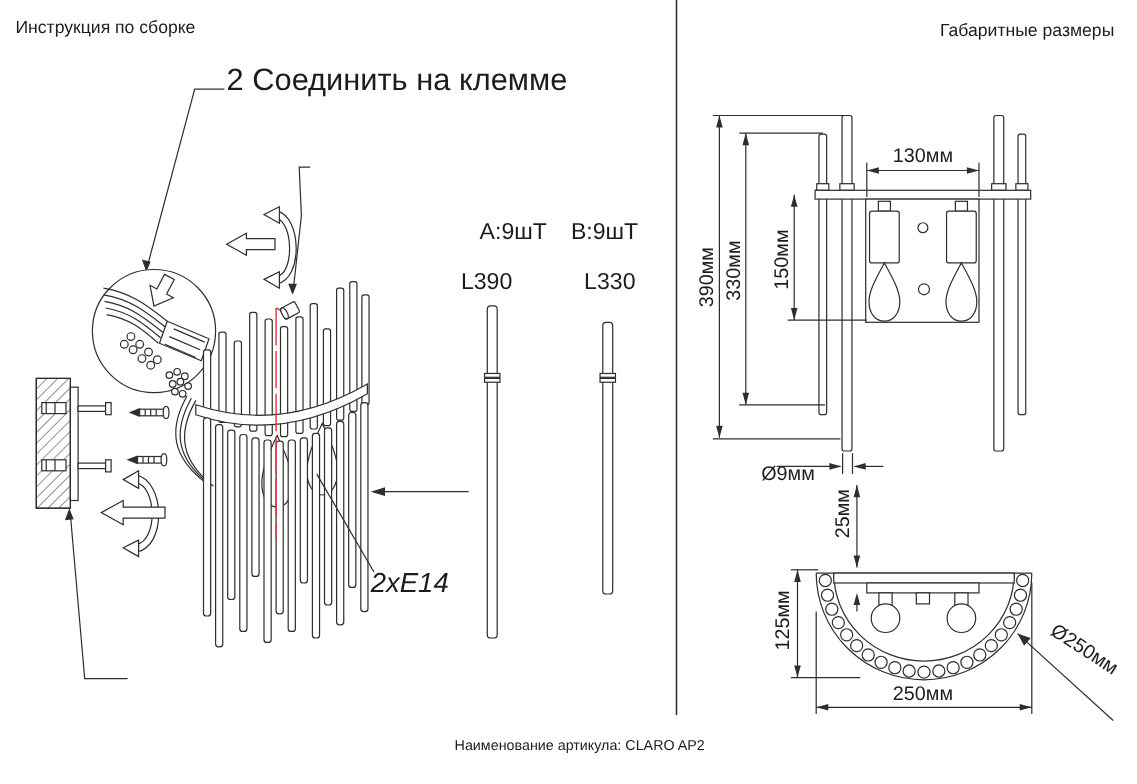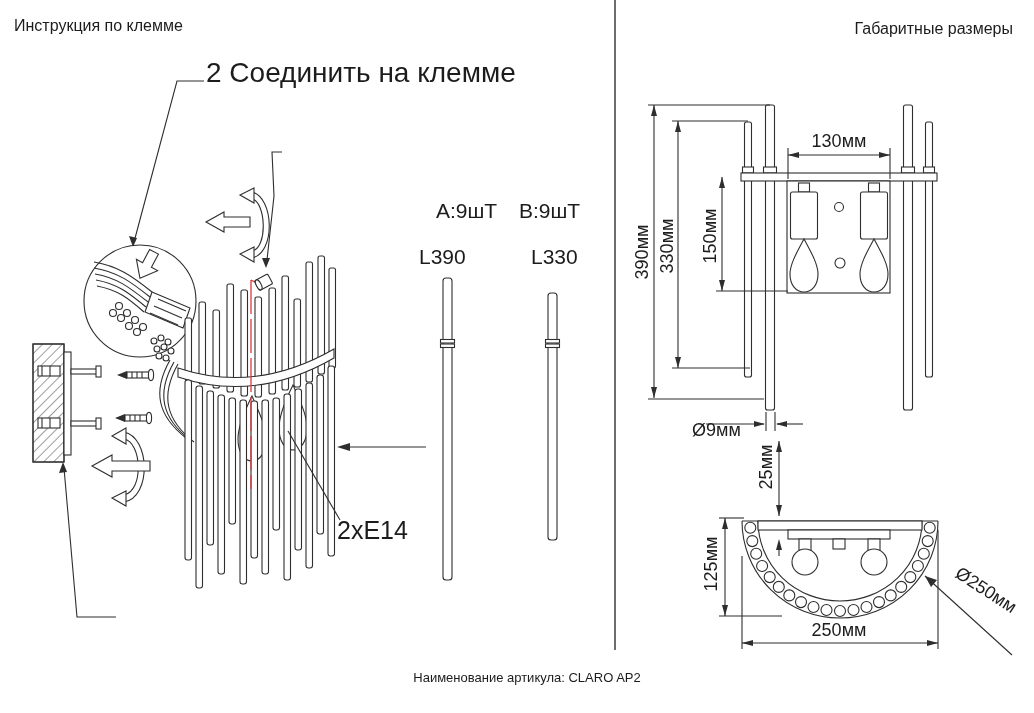--- a/index.html
+++ b/index.html
@@ -3,21 +3,21 @@
 <meta charset="utf-8">
 <style>
   html,body{margin:0;padding:0;background:#ffffff;}
   .stage{position:relative;width:1034px;height:713px;background:#fff;overflow:hidden;
          font-family:"Liberation Sans","DejaVu Sans",sans-serif;color:#1c1c1c;}
   .stage svg{position:absolute;left:0;top:0;}
   .txt{position:absolute;white-space:nowrap;line-height:1;}
   .t16{font-size:16px;}
   .t21{font-size:21px;}
   .t22{font-size:28px;}
-  .t25{font-size:25px;}
+  .t25{font-size:25px;font-style:italic;}
   .dim{font-size:18px;}
   .rot{transform:translate(-50%,-50%) rotate(-90deg);}
   .ctr{transform:translate(-50%,-50%);}
   .diag{transform:translate(-50%,-50%) rotate(33deg);}
 </style>
 </head>
 <body>
 
 <div class="stage">
 
@@ -302,21 +302,21 @@
     <line x1="938" y1="530" x2="938" y2="649"></line>
     <line x1="742" y1="643" x2="938" y2="643"></line>
     <polygon points="742,643 753,640 753,646" fill="#2e2e2e" stroke="none"></polygon>
     <polygon points="938,643 927,640 927,646" fill="#2e2e2e" stroke="none"></polygon>
 
     <line x1="925" y1="576" x2="1012" y2="655"></line>
     <polygon points="925,576 937,580 931,587" fill="#2e2e2e" stroke="none"></polygon>
   </g>
 </svg>
 
-<div class="txt t16" style="left:14px;top:18px;">Инструкция по клемме</div>
+<div class="txt t16" style="left:14px;top:18px;">Инструкция по сборке</div>
 <div class="txt t16" style="right:21px;top:21px;">Габаритные размеры</div>
 
 <div class="txt t22" style="left:206px;top:59px;">2 Соединить на клемме</div>
 
 <div class="txt t21" style="left:408px;top:200px;margin-left:28px;">А:9шТ</div>
 <div class="txt t21" style="left:519px;top:200px;">В:9шТ</div>
 <div class="txt t21" style="left:419px;top:246px;">L390</div>
 <div class="txt t21" style="left:531px;top:246px;">L330</div>
 <div class="txt t25" style="left:337px;top:518px;">2хЕ14</div>
 

